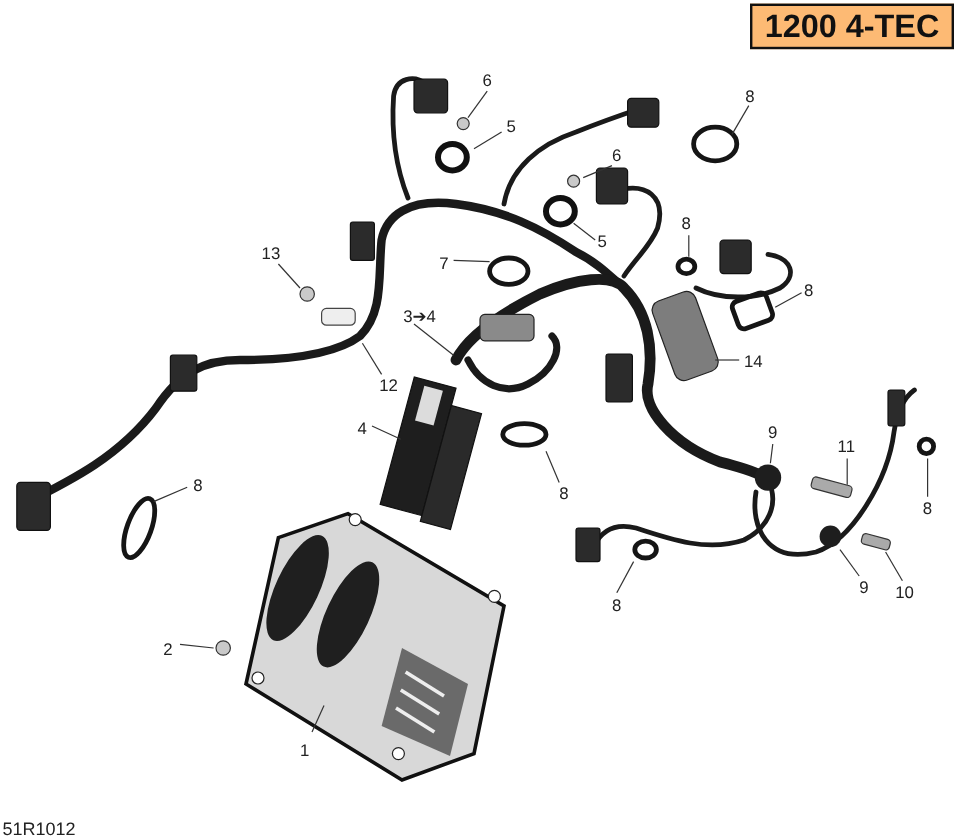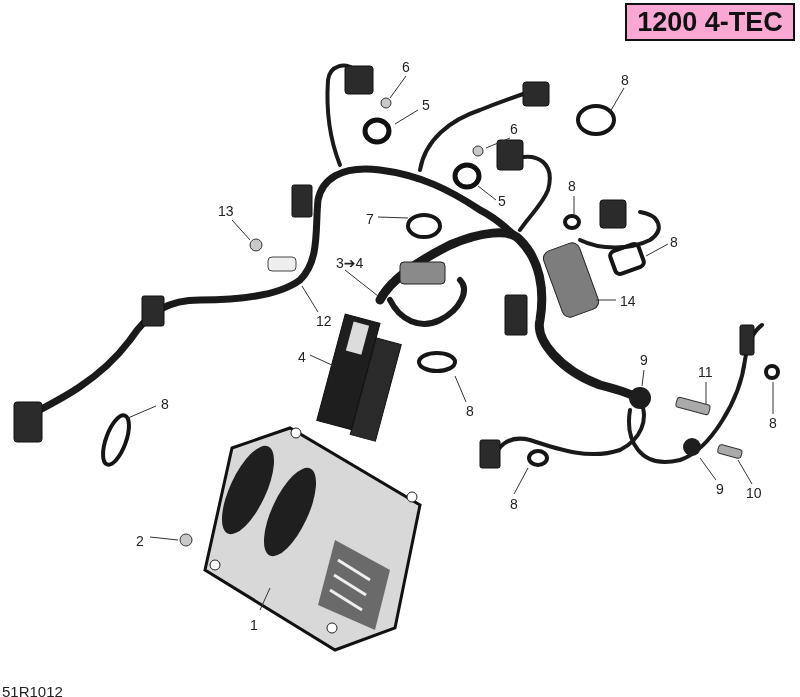--- a/index.html
+++ b/index.html
@@ -1,17 +1,17 @@
 <!DOCTYPE html>
 <html><head>
 <meta charset="utf-8">
 <style>
   html, body { margin: 0; padding: 0; background: #ffffff; }
   body { width: 800px; height: 697px; position: relative; overflow: hidden; font-family: "Liberation Sans", sans-serif; }
-  .model-box { position: absolute; left: 625px; top: 3px; width: 170px; height: 38px; border: 2px solid #111; box-sizing: border-box; display: flex; align-items: center; justify-content: center; font-weight: bold; font-size: 27px; color: #111; background: #f9a8d4; letter-spacing: 0px; }
+  .model-box { position: absolute; left: 625px; top: 3px; width: 170px; height: 38px; border: 2px solid #111; box-sizing: border-box; display: flex; align-items: center; justify-content: center; font-weight: bold; font-size: 27px; color: #111; background: #fdba74; letter-spacing: 0px; }
   .ref-code { position: absolute; left: 2px; top: 683px; font-size: 15px; color: #222; }
   svg.diagram { position: absolute; left: 0; top: 0; }
   .callout { font-family: "Liberation Sans", sans-serif; font-size: 14px; fill: #222; }
   .leader { stroke: #333; stroke-width: 1; fill: none; }
   .cable { stroke: #1a1a1a; fill: none; stroke-linecap: round; stroke-linejoin: round; }
   .conn { fill: #2b2b2b; stroke: #111; stroke-width: 1; }
   .clip { fill: none; stroke: #151515; stroke-width: 4; }
   .bolt { fill: #c9c9c9; stroke: #333; stroke-width: 1; }
 </style>
 </head>

